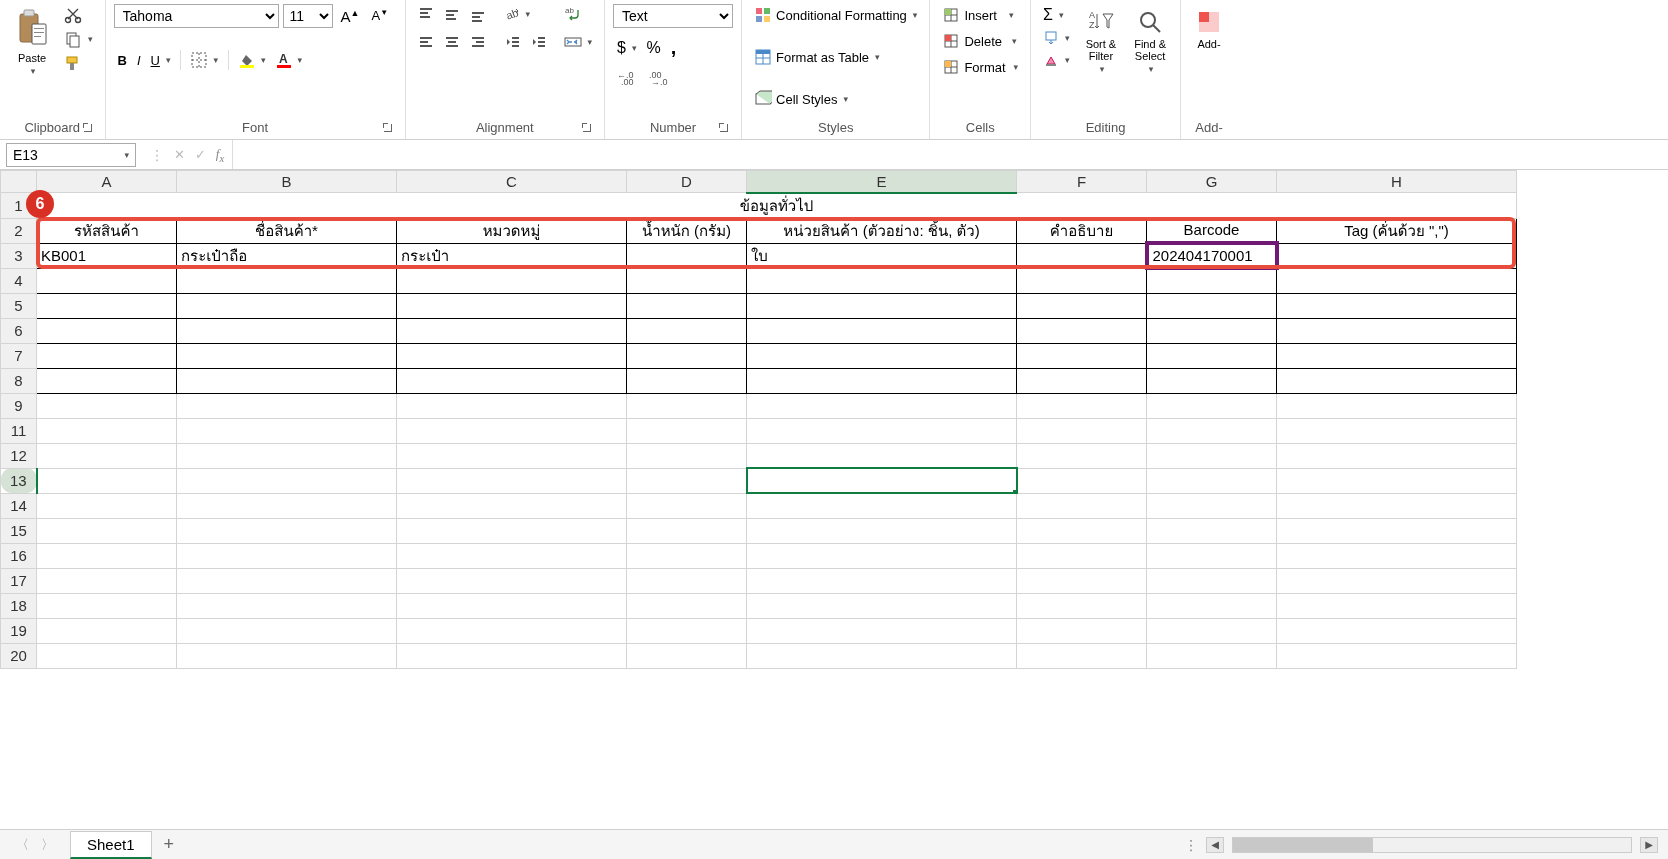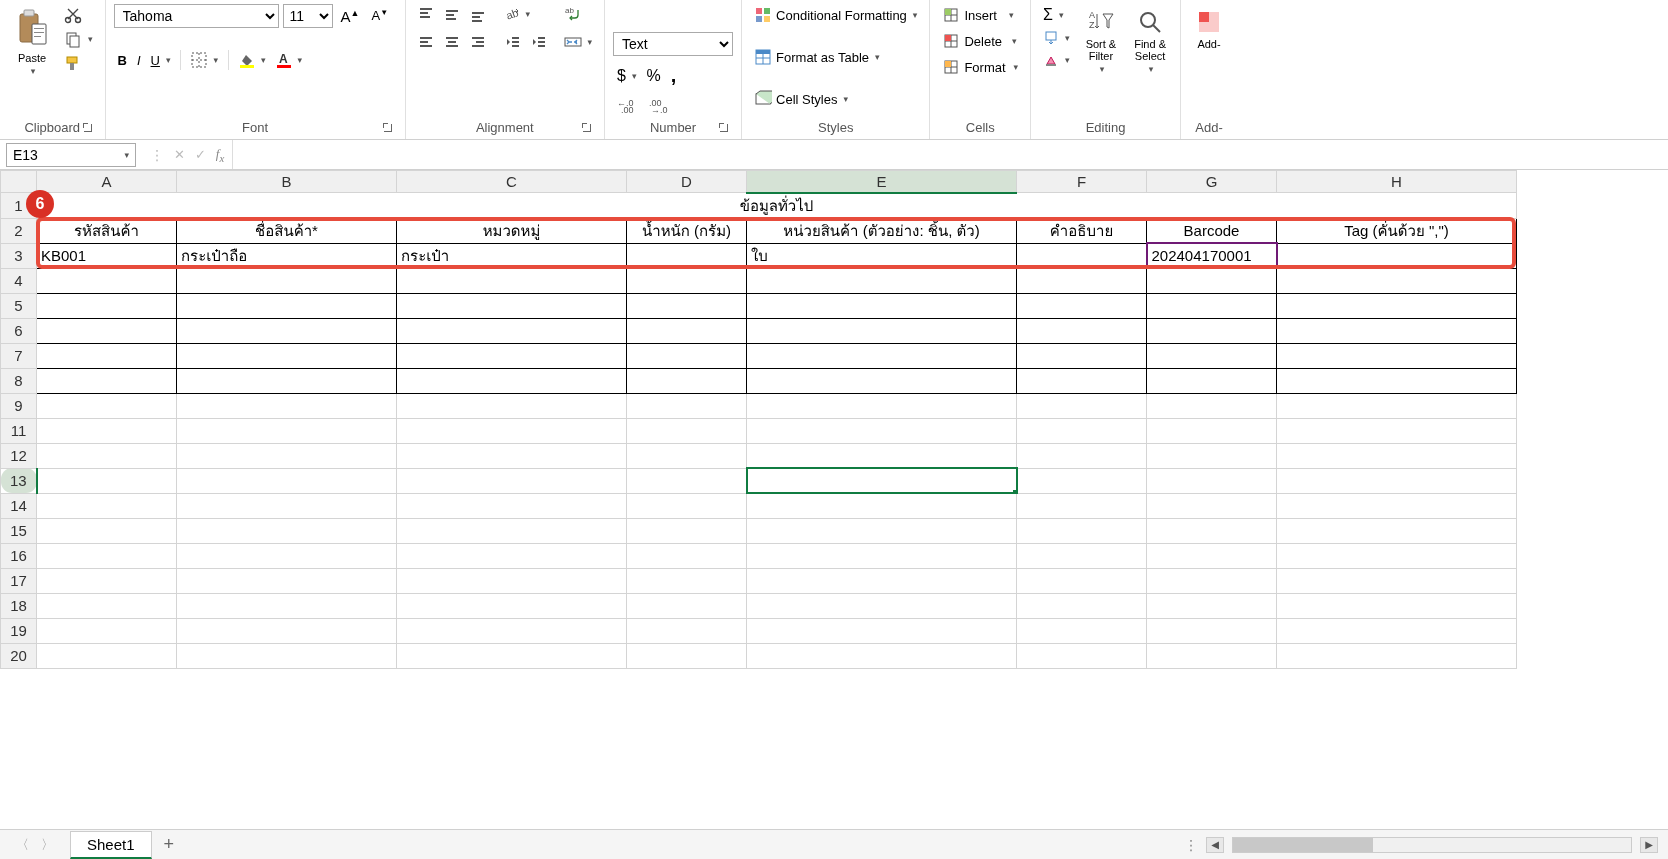--- a/index.html
+++ b/index.html
@@ -18,21 +18,21 @@
 .big-label { font-size: 11px; }
 
 .col-btns { display: flex; flex-direction: column; gap: 2px; }
 .small-btn { display: flex; align-items: center; gap: 4px; padding: 2px 4px; cursor: pointer; font-size: 13px; }
 .row-btns { display: flex; gap: 2px; }
 
 .dd-arrow { font-size: 9px; color: #555; margin-left: 2px; }
 
 select.font-sel { height: 24px; border: 1px solid #aaa; font-size: 14px; padding: 0 4px; background: #fff; }
 select.size-sel { height: 24px; width: 50px; border: 1px solid #aaa; font-size: 14px; padding: 0 2px; background: #fff; }
-select.numfmt-sel { height: 24px; width: 120px; border: 1px solid #aaa; font-size: 14px; padding: 0 4px; background: #fff; margin-top: 28px; }
+select.numfmt-sel { height: 24px; width: 120px; border: 1px solid #aaa; font-size: 14px; padding: 0 4px; background: #fff; }
 
 .icon { display: inline-flex; align-items: center; justify-content: center; }
 
 
 .formula-bar { display: flex; align-items: center; height: 30px; border-bottom: 1px solid #d0d0d0; background: #fff; }
 .namebox { width: 130px; height: 24px; border: 1px solid #aaa; margin: 0 6px; padding: 0 6px; font-size: 14px; display: flex; align-items: center; justify-content: space-between; background: #fff; }
 .namebox .dd-arrow { cursor: pointer; }
 .fb-tools { display: flex; align-items: center; gap: 6px; padding: 0 6px; color: #888; border-right: 1px solid #ddd; height: 100%; }
 .fb-tools span { cursor: pointer; padding: 0 2px; }
 .fx { font-style: italic; font-family: Liberation Serif, serif; }
@@ -570,21 +570,21 @@
           <td style="border:1px solid #000;text-align:center">Tag (คั่นด้วย ",")</td>
         </tr>
         <tr>
           <th class="rowhdr">3</th>
           <td style="border:1px solid #000">KB001</td>
           <td style="border:1px solid #000">กระเป๋าถือ</td>
           <td style="border:1px solid #000">กระเป๋า</td>
           <td style="border:1px solid #000"></td>
           <td style="border:1px solid #000">ใบ</td>
           <td style="border:1px solid #000"></td>
-          <td style="border:2px solid #701a75">202404170001</td>
+          <td style="border:4px solid #701a75">202404170001</td>
           <td style="border:1px solid #000"></td>
         </tr>
         <tr>
           <th class="rowhdr">4</th>
           <td style="border:1px solid #000"></td>
           <td style="border:1px solid #000"></td>
           <td style="border:1px solid #000"></td>
           <td style="border:1px solid #000"></td>
           <td style="border:1px solid #000"></td>
           <td style="border:1px solid #000"></td>

